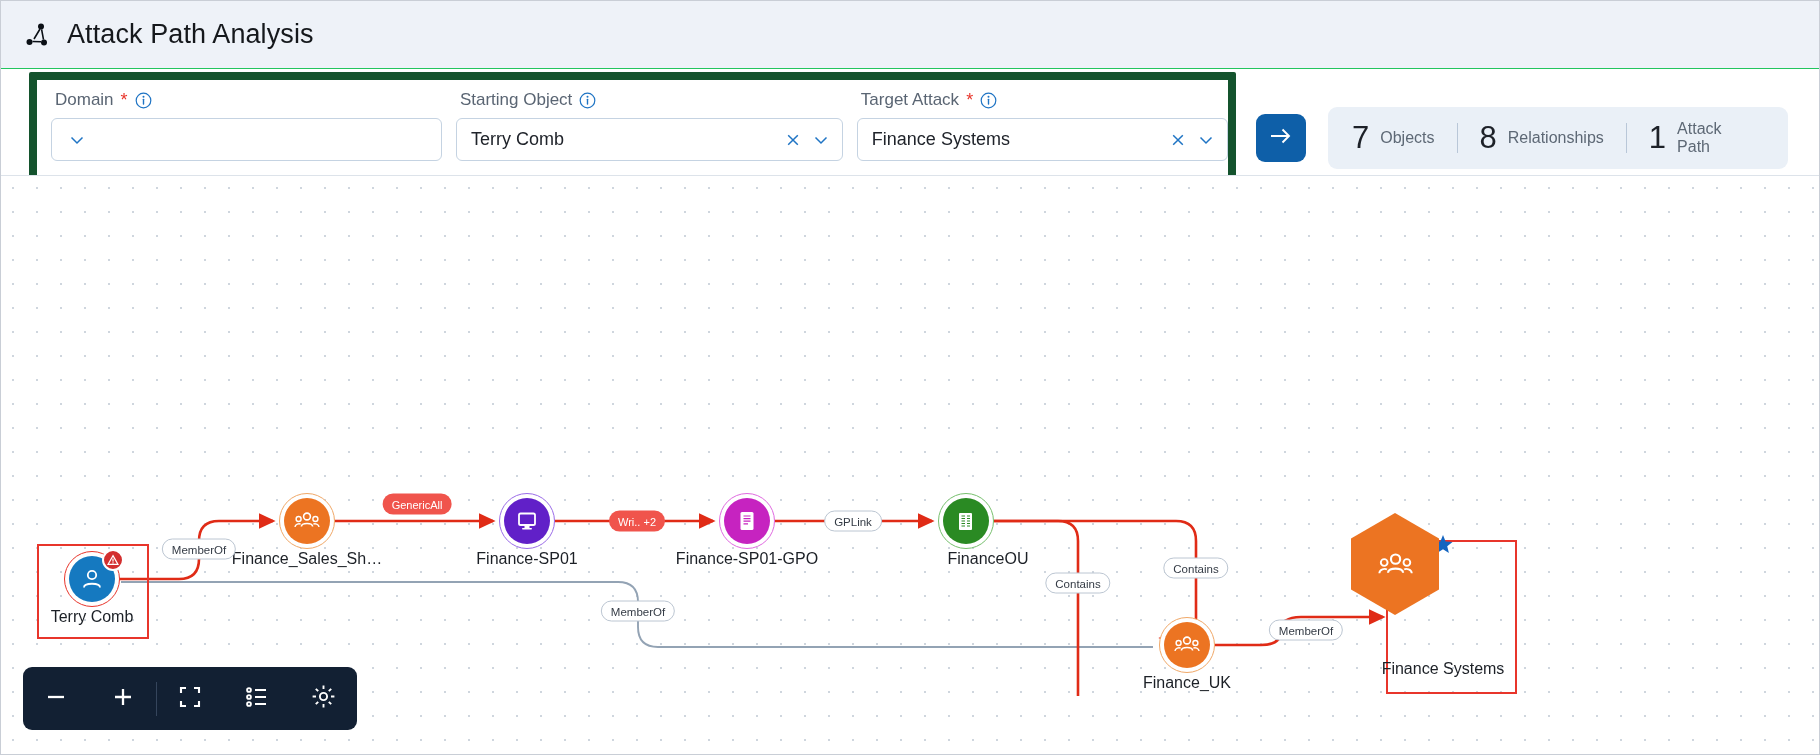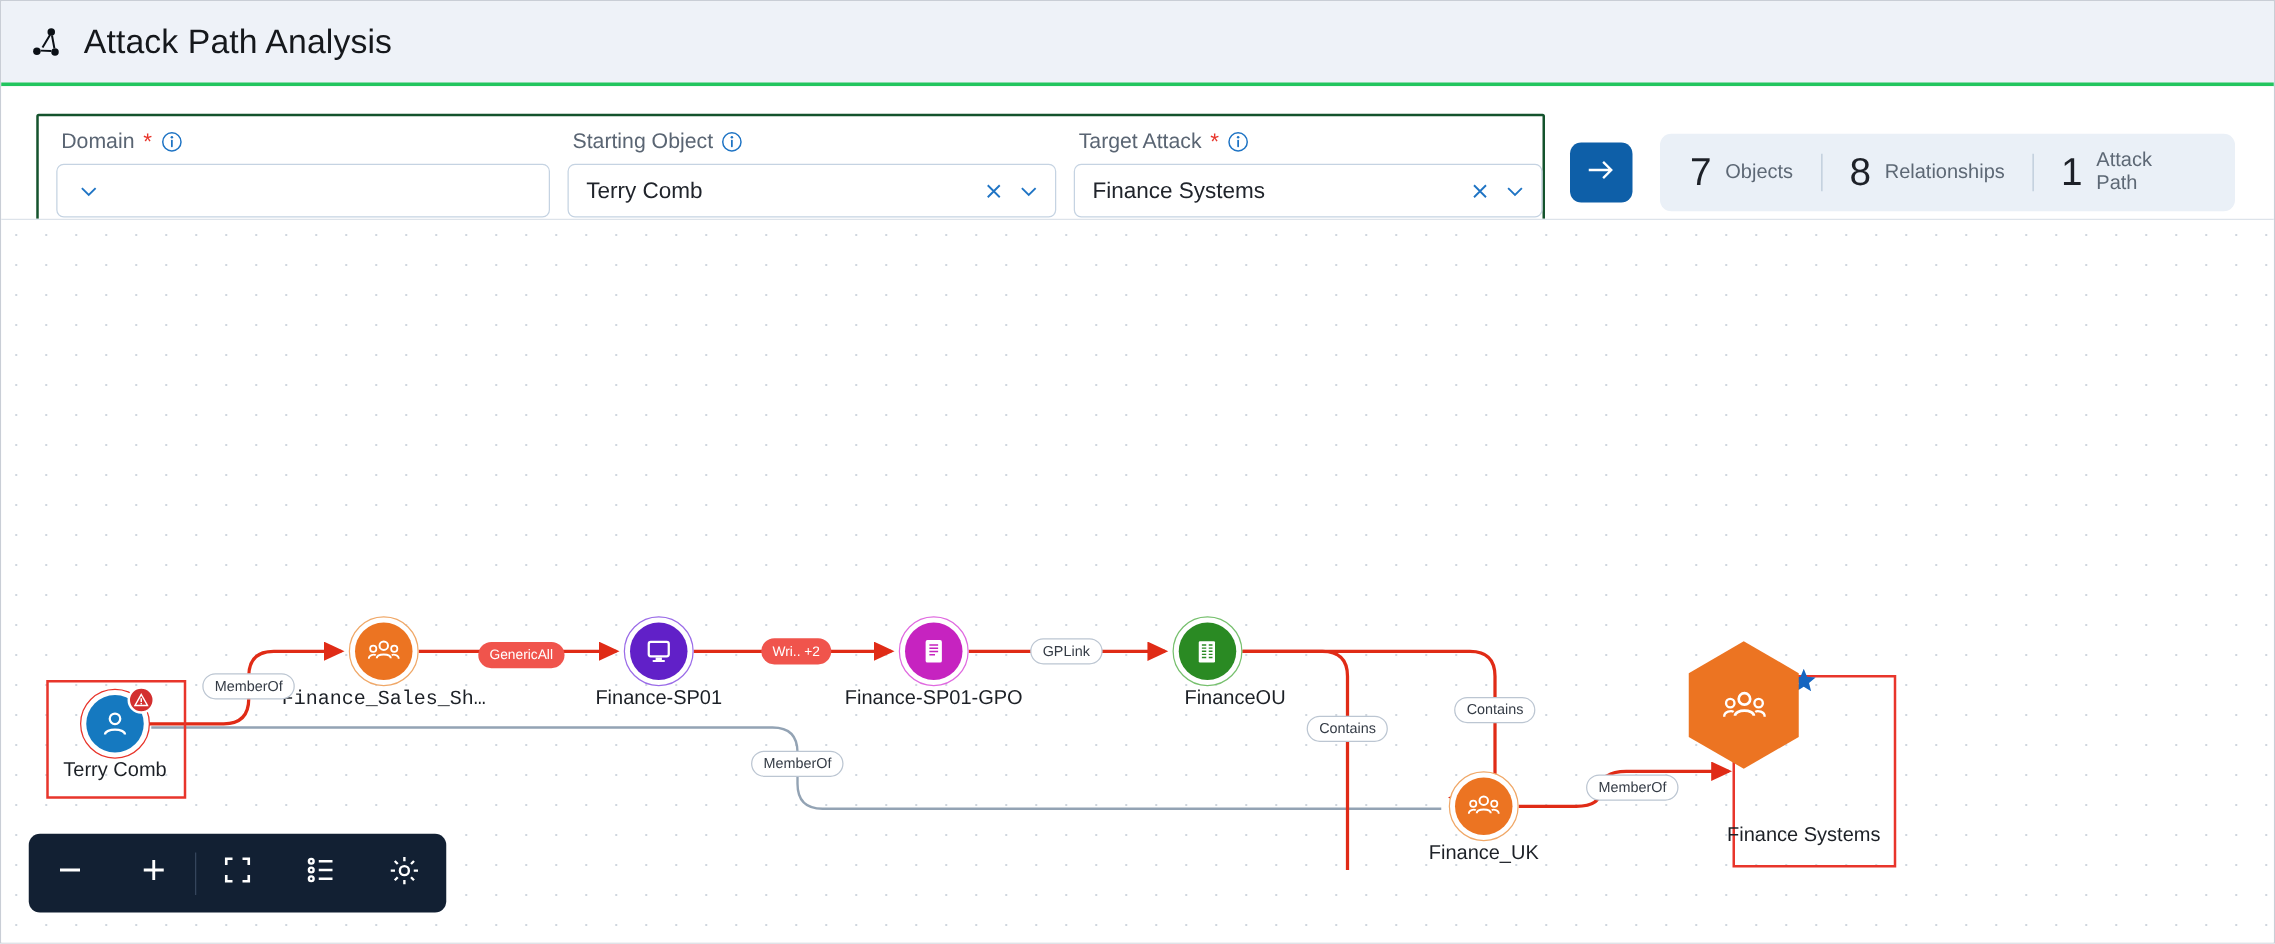--- a/index.html
+++ b/index.html
@@ -4,29 +4,29 @@
 <style>
   * { box-sizing: border-box; margin:0; padding:0; }
   html,body { width:1820px; height:755px; overflow:hidden; background:#fff;
     font-family:"Liberation Sans", sans-serif; }
 
   .app { position:relative; width:1820px; height:755px; background:#fff;
          border:1px solid #c9ced6; }
 
   
   .header { height:68px; background:#eef2f8; display:flex; align-items:center;
-            padding-left:22px; gap:14px; border-bottom:3px solid #22c55e; }
+            padding-left:22px; gap:14px; border-bottom:1px solid #22c55e; }
   .header-icon { width:30px; height:30px; display:flex; align-items:center; justify-content:center; }
   .header-title { font-size:27px; color:#15181c; font-weight:400; letter-spacing:.1px; }
 
   
   .filterbar { position:relative; height:106px; background:#fff; display:flex;
                align-items:flex-start; }
-  .filter-box { position:absolute; left:28px; top:22px; width:1207px; height:114px;
-                border:2px solid #14532d; border-radius:2px; display:flex; gap:0; }
+  .filter-box { position:absolute; left:28px; top:3px; width:1207px; height:114px;
+                border:8px solid #14532d; border-radius:2px; display:flex; gap:0; }
   .field { padding:10px 0 0 14px; }
   .field.domain { width:410px; }
   .field.starting { width:406px; }
   .field.target { width:390px; }
   .field-label { display:flex; align-items:center; gap:7px; font-size:17px;
                  color:#5a6573; margin-bottom:8px; padding-left:4px; }
   .req { color:#e8352b; font-size:18px; line-height:1; }
   .info-icon { width:17px; height:17px; display:inline-flex; }
   .select { height:43px; border:1px solid #c5d3e2; border-radius:6px; background:#fff;
             display:flex; align-items:center; padding:0 10px 0 14px; gap:6px; }
@@ -260,21 +260,21 @@
         <svg width="26" height="24" viewBox="0 0 26 24">
           <circle cx="13" cy="7.5" r="3.4" fill="none" stroke="#fff" stroke-width="1.6"></circle>
           <path d="M7.4 17.5 C7.4 13.5 18.6 13.5 18.6 17.5" fill="none" stroke="#fff" stroke-width="1.6"></path>
           <circle cx="4.6" cy="10" r="2.5" fill="none" stroke="#fff" stroke-width="1.4"></circle>
           <circle cx="21.4" cy="10" r="2.5" fill="none" stroke="#fff" stroke-width="1.4"></circle>
           <path d="M1 18 C1 15 5.2 14.2 6.6 15.2" fill="none" stroke="#fff" stroke-width="1.4"></path>
           <path d="M25 18 C25 15 20.8 14.2 19.4 15.2" fill="none" stroke="#fff" stroke-width="1.4"></path>
         </svg>
       </div>
     </div>
-    <div class="nd-label" style="left:306px; top:374px;font-family:Liberation Mono, monospace;">Finance_Sales_Sh…</div>
+    <div class="nd-label" style="left:306px; top:374px;">Finance_Sales_Sh…</div>
 
     <div class="nd" style="left:526px; top:345px;">
       <div class="ring" style="border-color:#9b6ce8;"></div>
       <div class="disc" style="background:#6120c8;">
         <svg width="24" height="24" viewBox="0 0 24 24">
           <rect x="4" y="4.5" width="16" height="11.5" rx="1.6" fill="none" stroke="#fff" stroke-width="1.8"></rect>
           <rect x="9.5" y="17" width="5" height="2.2" fill="#fff"></rect>
           <rect x="7" y="19" width="10" height="1.6" rx=".8" fill="#fff"></rect>
         </svg>
       </div>
@@ -333,21 +333,21 @@
           <circle cx="4.6" cy="10" r="2.5" fill="none" stroke="#fff" stroke-width="1.4"></circle>
           <circle cx="21.4" cy="10" r="2.5" fill="none" stroke="#fff" stroke-width="1.4"></circle>
           <path d="M1 18 C1 15 5.2 14.2 6.6 15.2" fill="none" stroke="#fff" stroke-width="1.4"></path>
           <path d="M25 18 C25 15 20.8 14.2 19.4 15.2" fill="none" stroke="#fff" stroke-width="1.4"></path>
         </g>
       </svg>
     </div>
     <div class="nd-label" style="left:1442px; top:484px;">Finance Systems</div>
 
     <div class="edge-label white" style="left:198px; top:373px;">MemberOf</div>
-    <div class="edge-label red" style="left:416px; top:348px;">GenericAll</div>
+    <div class="edge-label red" style="left:416px; top:328px;">GenericAll</div>
     <div class="edge-label red" style="left:636px; top:345px;">Wri.. +2</div>
     <div class="edge-label white" style="left:852px; top:345px;">GPLink</div>
     <div class="edge-label white" style="left:637px; top:435px;">MemberOf</div>
     <div class="edge-label white" style="left:1077px; top:407px;">Contains</div>
     <div class="edge-label white" style="left:1195px; top:392px;">Contains</div>
     <div class="edge-label white" style="left:1305px; top:454px;">MemberOf</div>
 
     <div class="toolbar">
       <div class="tb-btn">
         <span>

